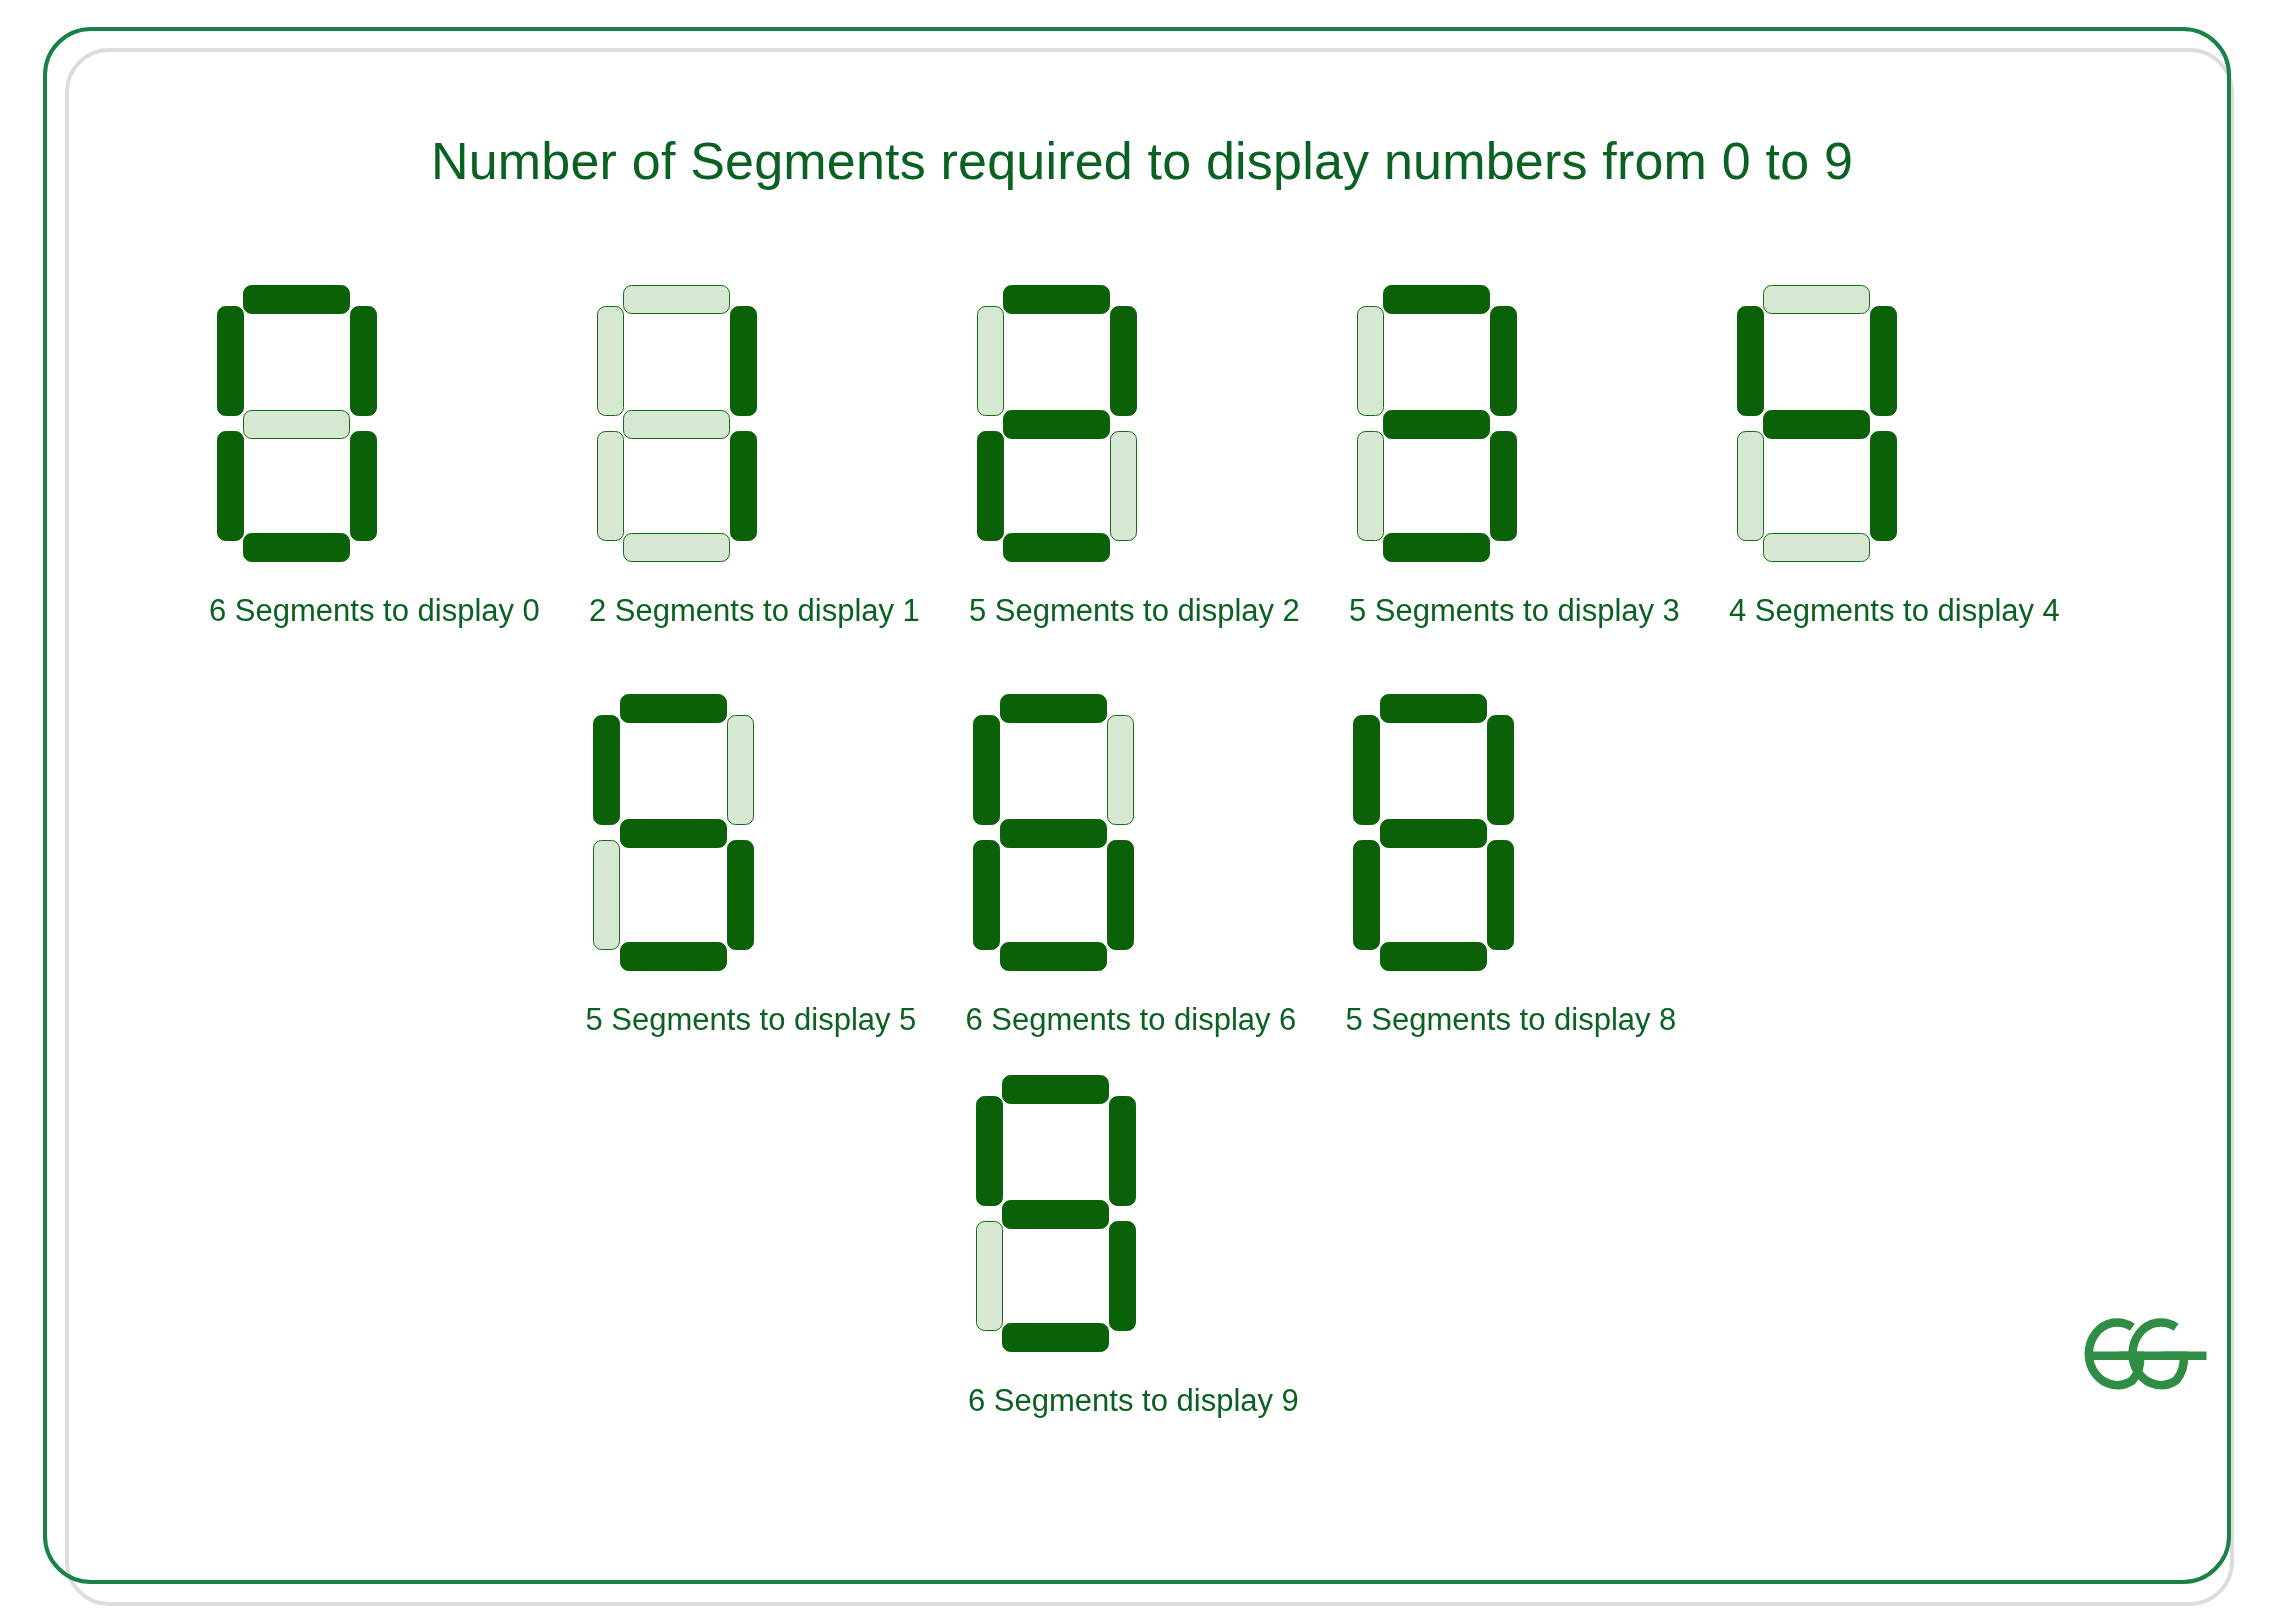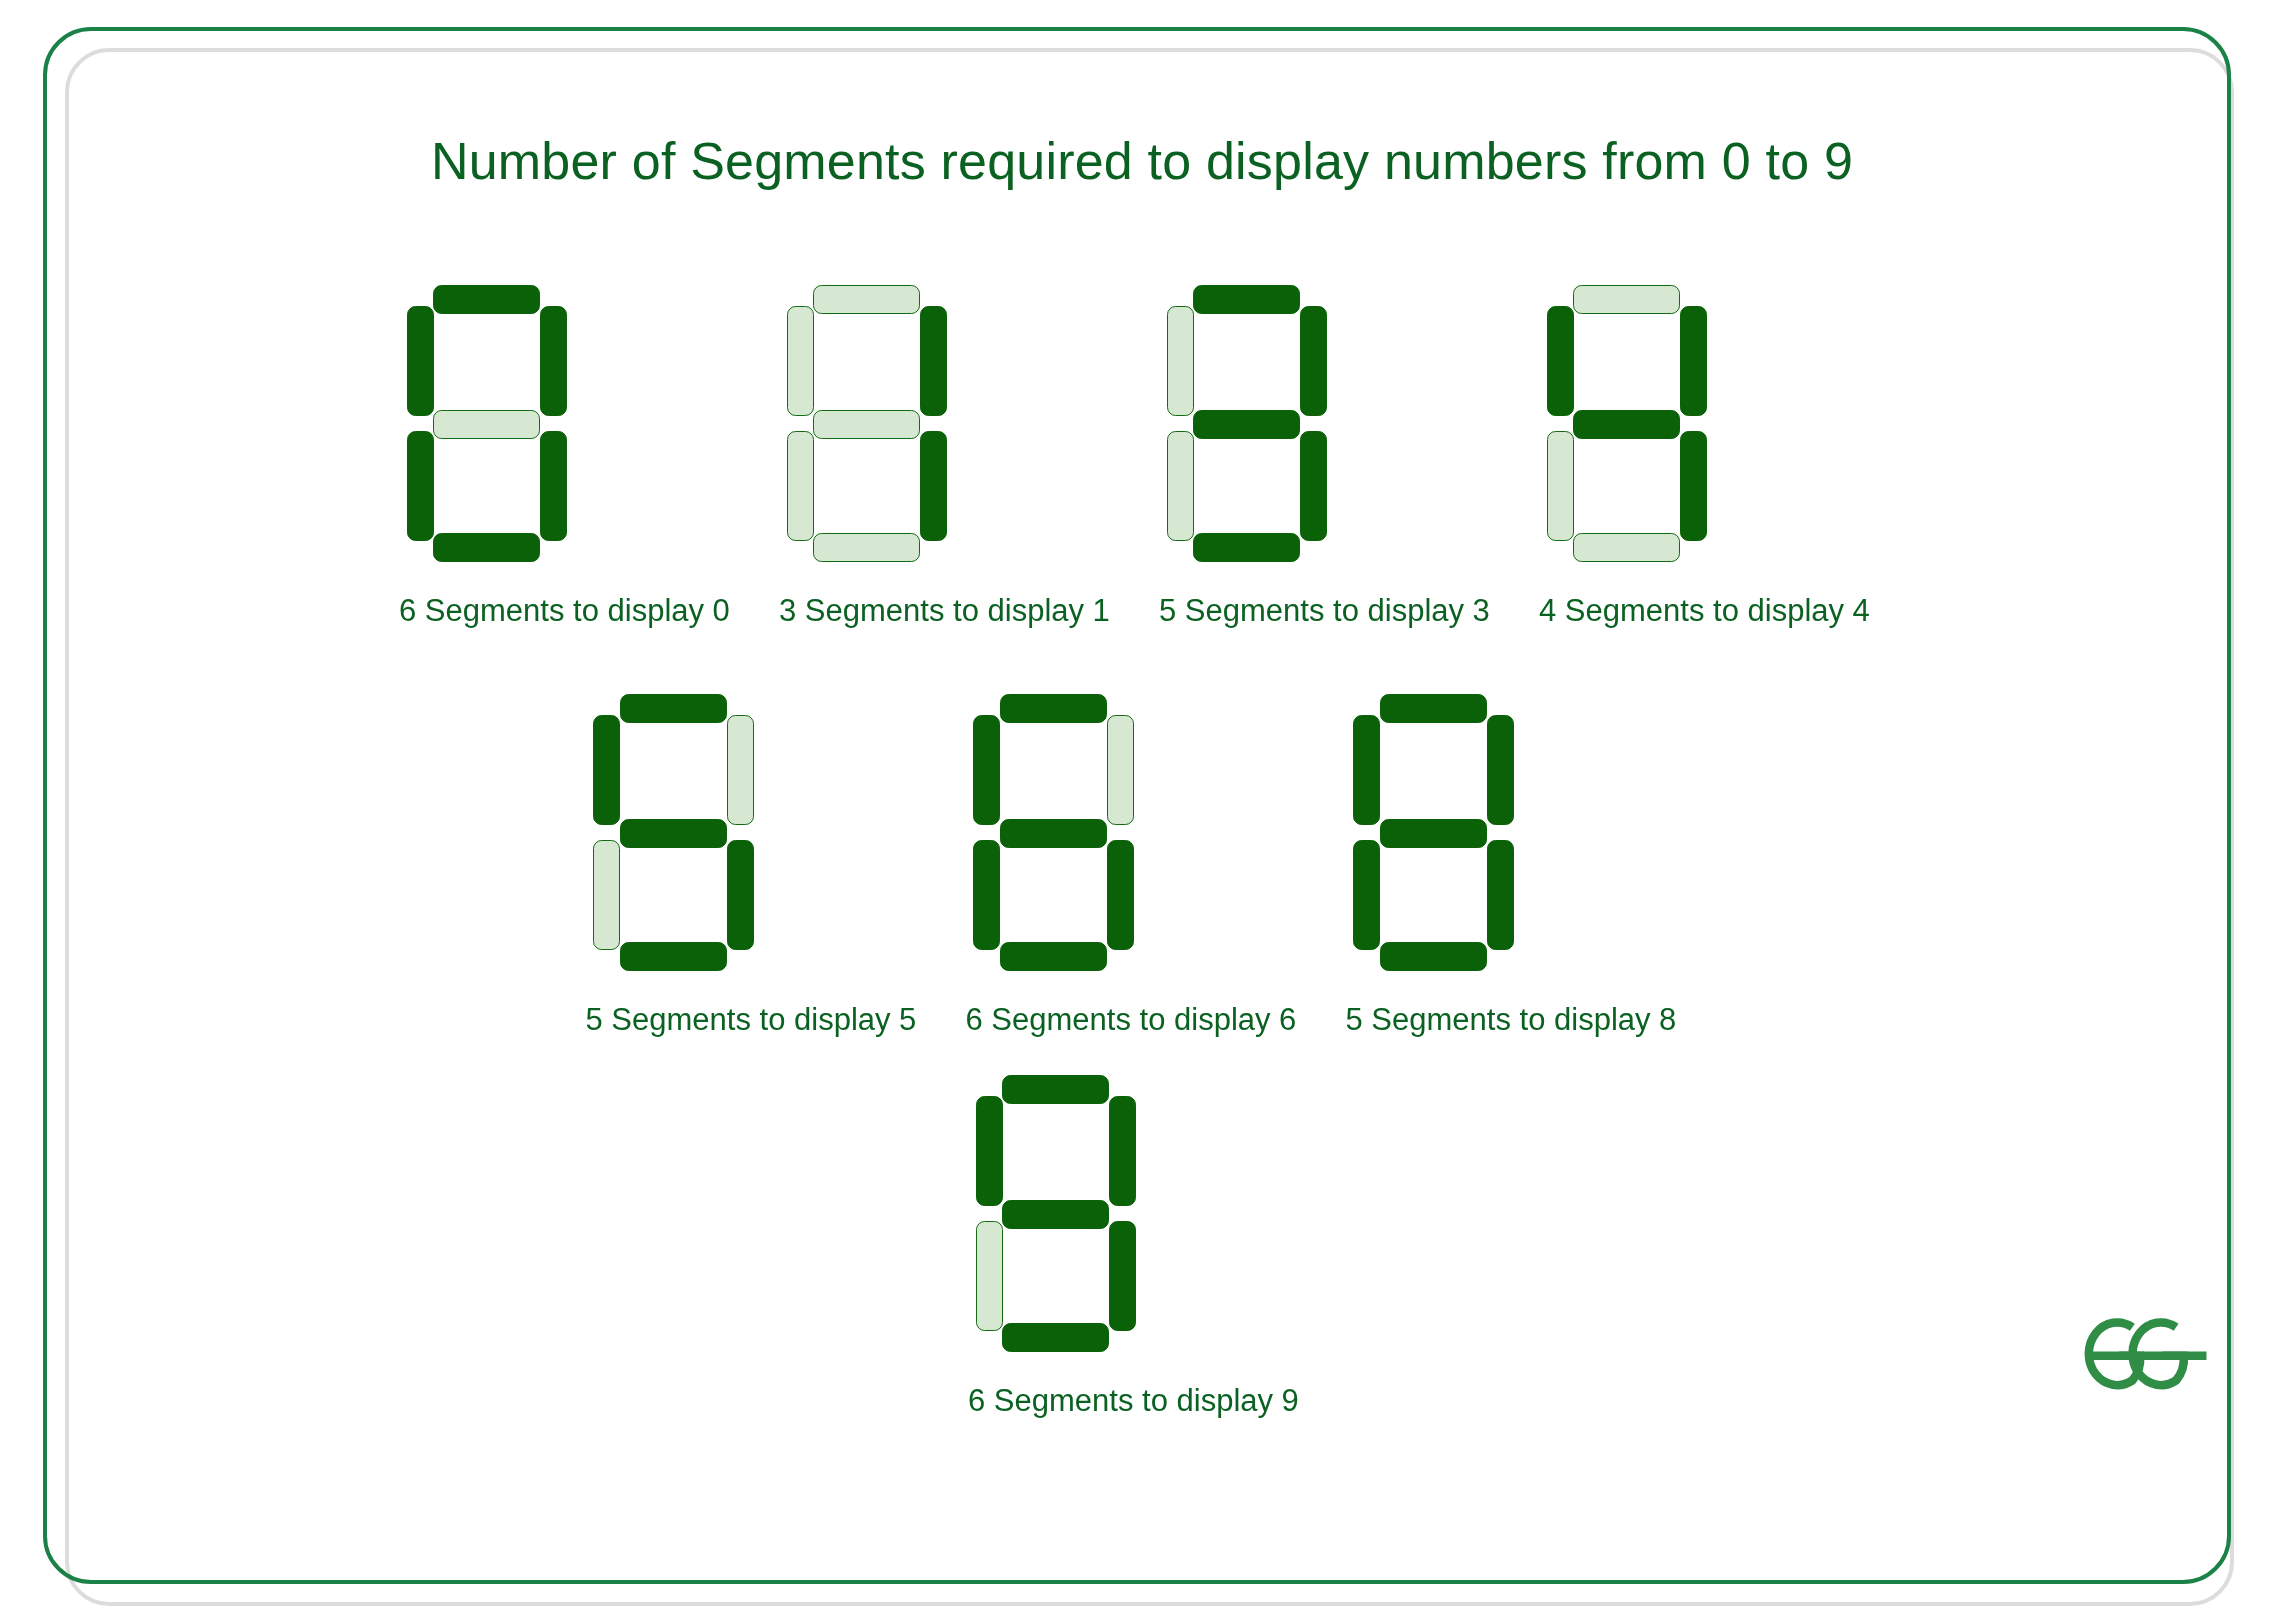--- a/index.html
+++ b/index.html
@@ -152,21 +152,33 @@
       <div class="digit-cell">
         <div class="seven-seg">
           <div class="seg seg-a off"></div>
           <div class="seg seg-b on"></div>
           <div class="seg seg-c on"></div>
           <div class="seg seg-d off"></div>
           <div class="seg seg-e off"></div>
           <div class="seg seg-f off"></div>
           <div class="seg seg-g off"></div>
         </div>
-        <div class="caption">3 Segments to display 1</div>
+        <div class="caption">2 Segments to display 1</div>
+      </div>
+      <div class="digit-cell">
+        <div class="seven-seg">
+          <div class="seg seg-a on"></div>
+          <div class="seg seg-b on"></div>
+          <div class="seg seg-c off"></div>
+          <div class="seg seg-d on"></div>
+          <div class="seg seg-e on"></div>
+          <div class="seg seg-f off"></div>
+          <div class="seg seg-g on"></div>
+        </div>
+        <div class="caption">5 Segments to display 2</div>
       </div>
       <div class="digit-cell">
         <div class="seven-seg">
           <div class="seg seg-a on"></div>
           <div class="seg seg-b on"></div>
           <div class="seg seg-c on"></div>
           <div class="seg seg-d on"></div>
           <div class="seg seg-e off"></div>
           <div class="seg seg-f off"></div>
           <div class="seg seg-g on"></div>

